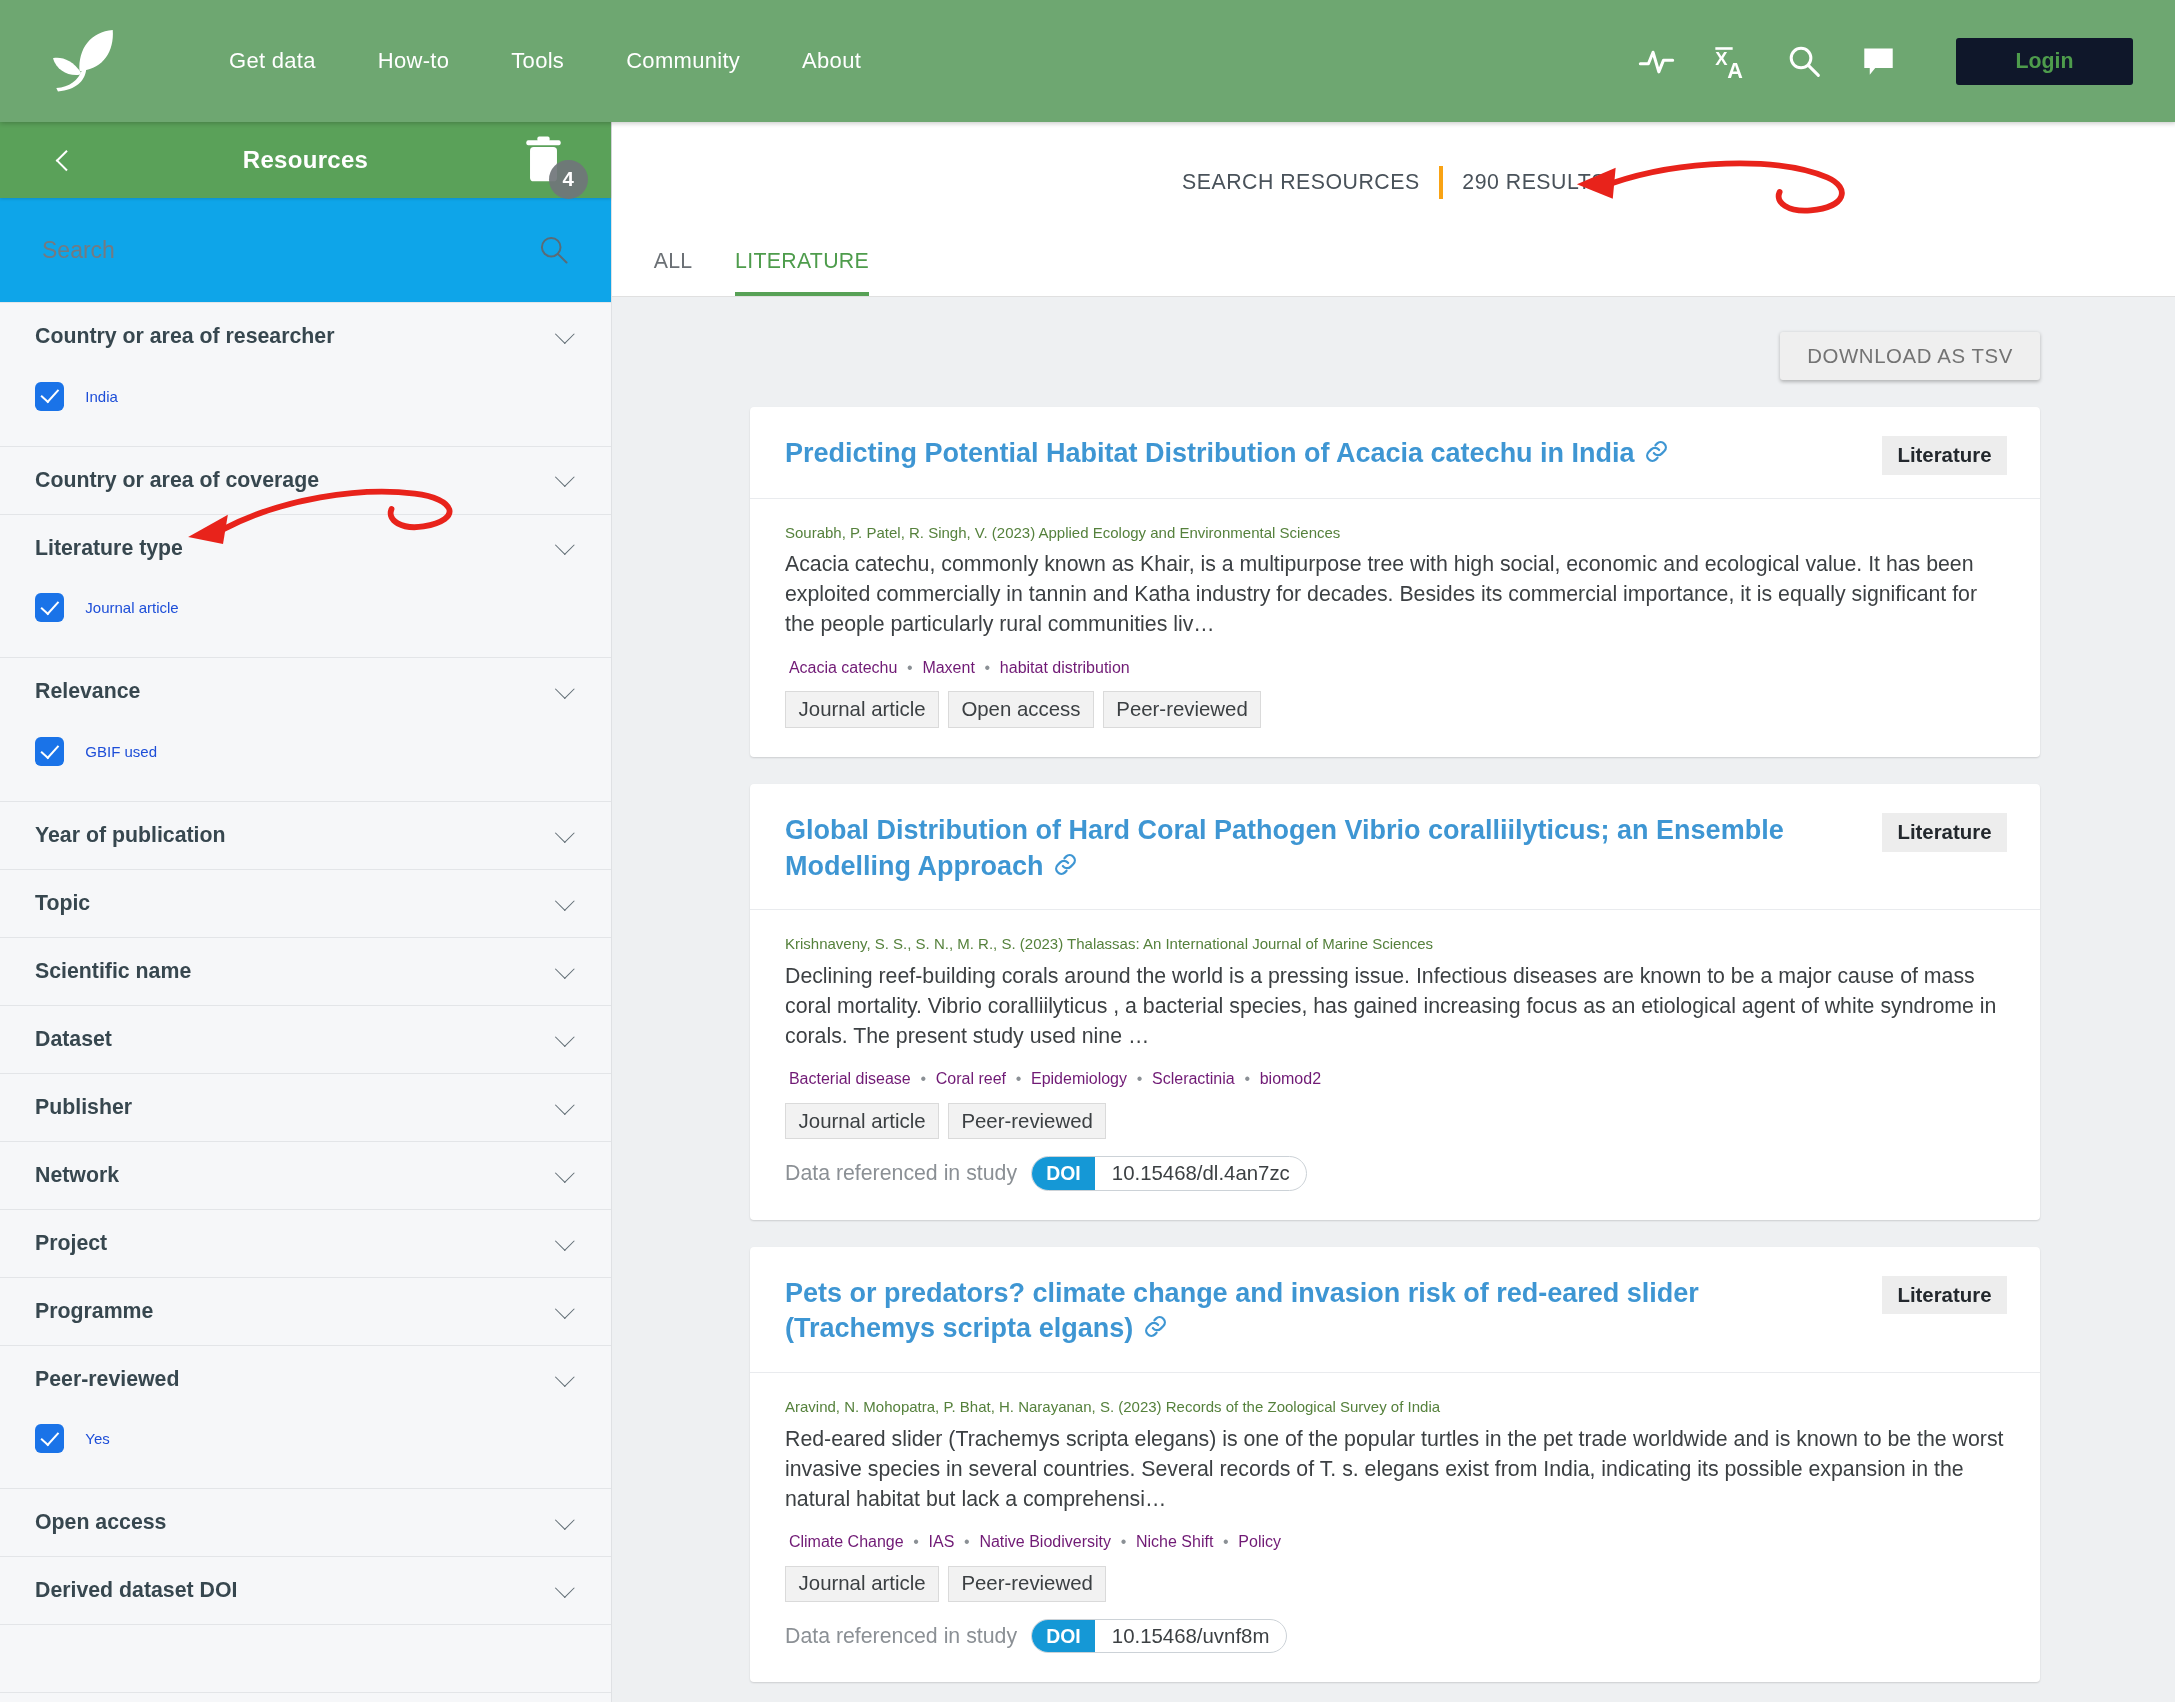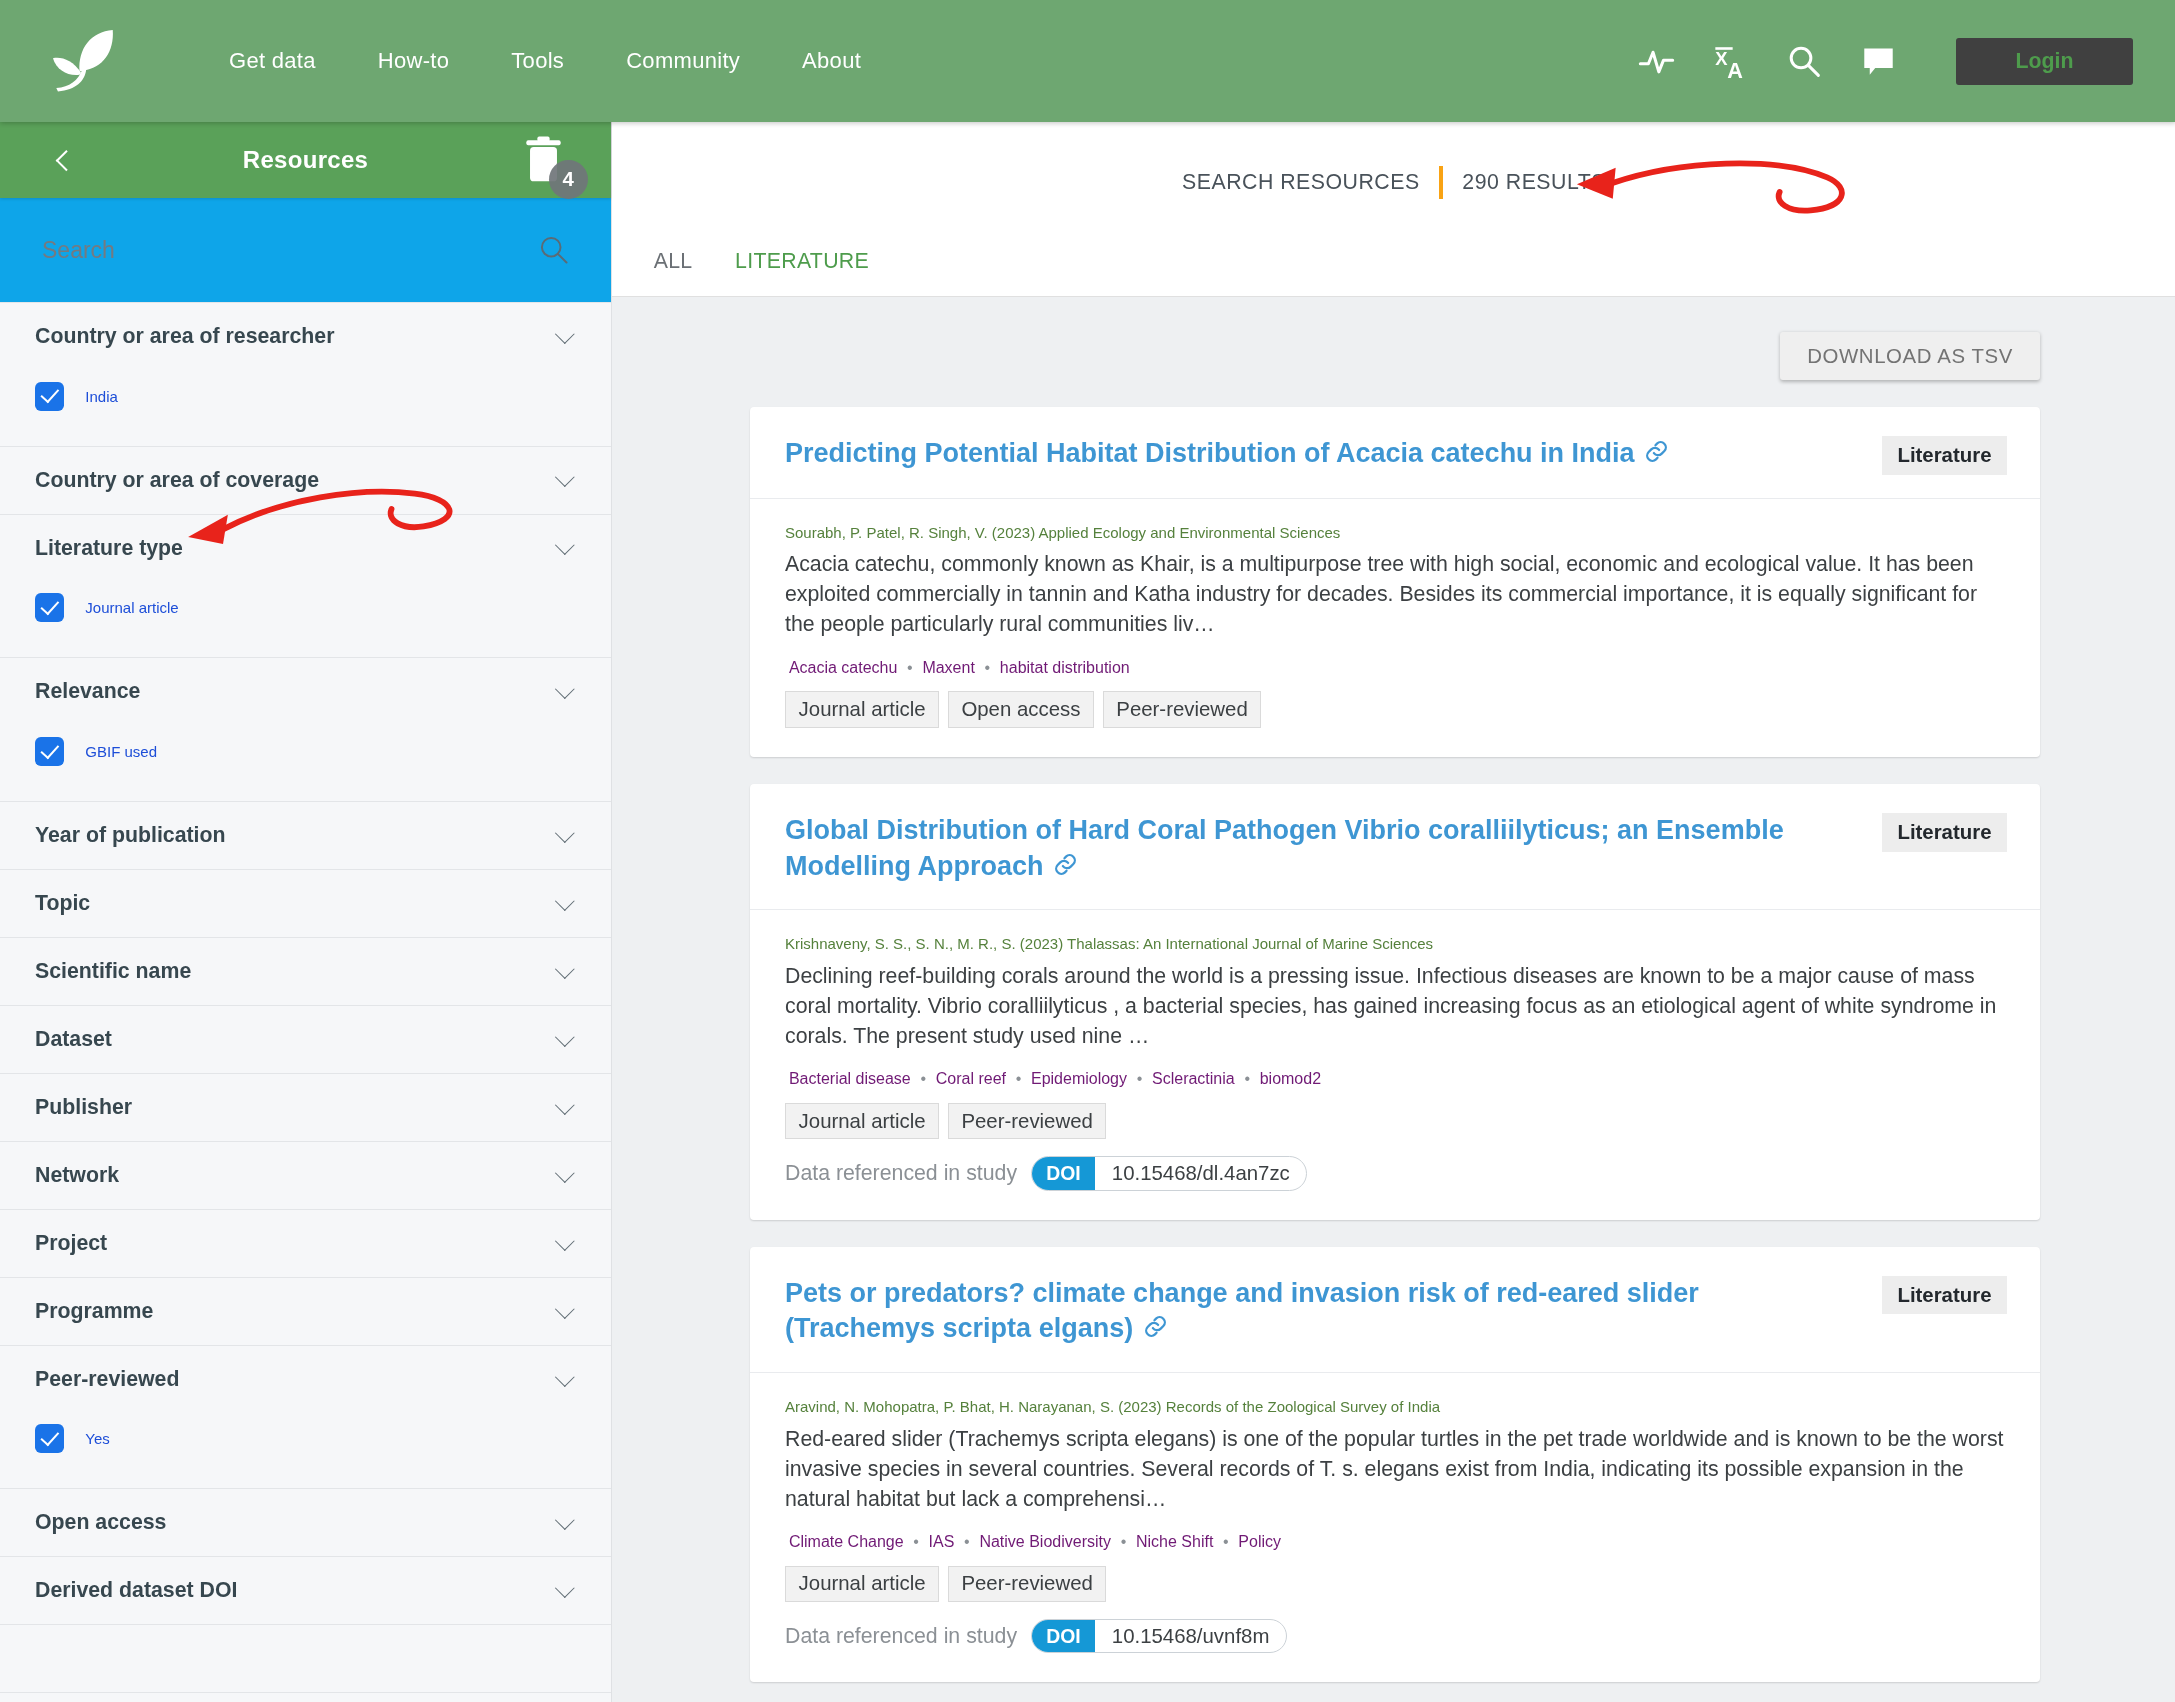--- a/index.html
+++ b/index.html
@@ -7,21 +7,21 @@
   body { position:relative; }
 
   
   .topnav { height:122px; background:#6ea771; display:flex; align-items:center; padding:0 43px;
             box-shadow:0 1.9px 4.9px rgba(0,0,0,0.22); position:relative; z-index:10; }
   .brand { width:93px; height:93px; display:flex; align-items:center; justify-content:center; cursor:pointer; }
   .nav-items { display:flex; gap:62px; margin-left:93px; }
   .nav-item { color:#ffffff; font-size:22px; font-weight:500; letter-spacing:0.3px; cursor:pointer; }
   .nav-right { margin-left:auto; display:flex; align-items:center; gap:35px; }
   .nav-icon { width:39px; height:39px; display:flex; align-items:center; justify-content:center; cursor:pointer; }
-  .login-btn { width:177px; height:47px; background:#404040; border:none; border-radius:2.9px;
+  .login-btn { width:177px; height:47px; background:#0f172a; border:none; border-radius:2.9px;
                color:#4e9c4c; font-size:21.3px; font-weight:700; font-family:inherit; cursor:pointer; margin-left:23px; }
 
   
   .app { display:flex; height:1580px; }
 
   
   .sidebar { width:612px; flex:0 0 612px; background:#f6f7f9; border-right:1px solid #dfe1e4; position:relative; }
   .sidebar-header { height:76px; background:#5aa159; display:flex; align-items:center; position:relative;
                     box-shadow:0 1px 2.9px rgba(0,0,0,0.15); }
   .back-chevron { position:absolute; left:47px; width:39px; height:39px; display:flex; align-items:center; justify-content:center; cursor:pointer; }
@@ -47,21 +47,21 @@
   .checkbox::after { content:""; position:absolute; left:9.7px; top:3.9px; width:7.8px; height:14.6px;
                      border-right:2.9px solid #fff; border-bottom:2.9px solid #fff; transform:rotate(42deg); }
   .option-label { font-size:15px; color:#1d4ed8; cursor:pointer; }
 
   
   .main { flex:1; display:flex; flex-direction:column; background:#fff; position:relative; }
   .main-header { height:121px; display:flex; align-items:center; justify-content:center; position:relative; }
   .mh-title, .mh-results { font-size:21.3px; font-weight:400; color:#49525a; letter-spacing:0.5px; }
   .mh-sep { width:3.9px; height:33px; background:#f9a314; margin:0 19.4px; }
   .tabs { height:54px; display:flex; align-items:flex-start; padding-left:20.4px; border-bottom:1px solid #e0e0e0; }
-  .tab { padding:5.8px 21.3px 0 21.3px; font-size:21.3px; letter-spacing:0.3px; height:100%; display:flex; flex-direction:row;
+  .tab { padding:5.8px 21.3px 0 21.3px; font-size:21.3px; letter-spacing:0.3px; height:100%; display:flex; flex-direction:column;
          justify-content:space-between; cursor:pointer; }
   .tab .tab-underline { height:3.9px; width:100%; background:transparent; }
   .tab.inactive { color:#6b7075; }
   .tab.active { color:#4e9c4c; }
   .tab.active .tab-underline { background:#57a156; }
 
   .content { flex:1; background:#eef0f2; padding:35px 136px 0 138px; overflow:hidden; }
   .toolbar { display:flex; justify-content:flex-end; }
   .download-btn { background:#efefef; border:none; border-radius:2.9px; padding:12.6px 27px; font-size:20.4px; color:#737373;
                   font-family:inherit; letter-spacing:0.6px; box-shadow:0 1.9px 3.9px rgba(0,0,0,0.25); cursor:pointer; }

